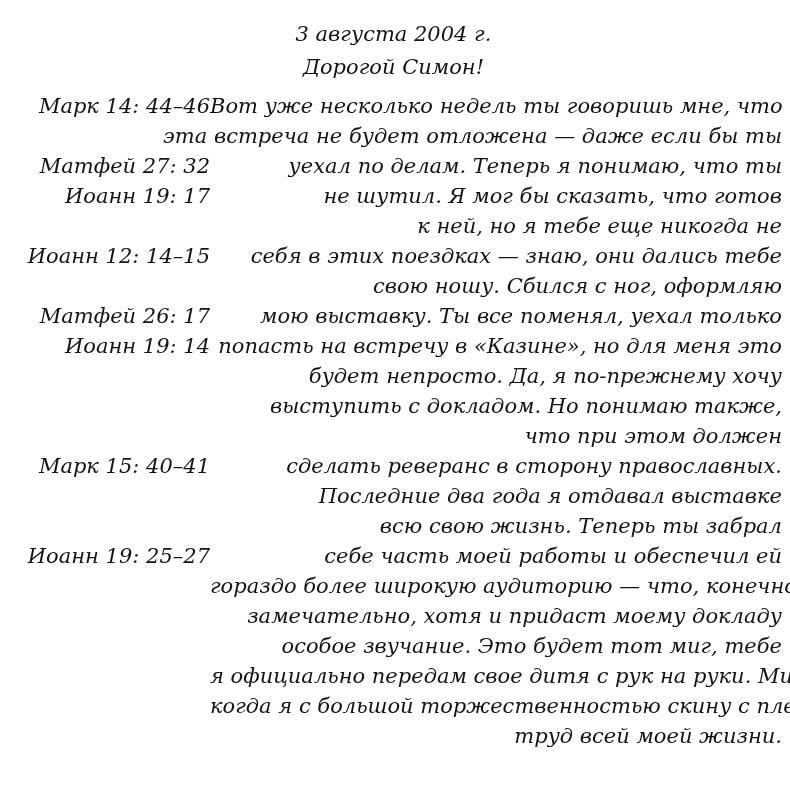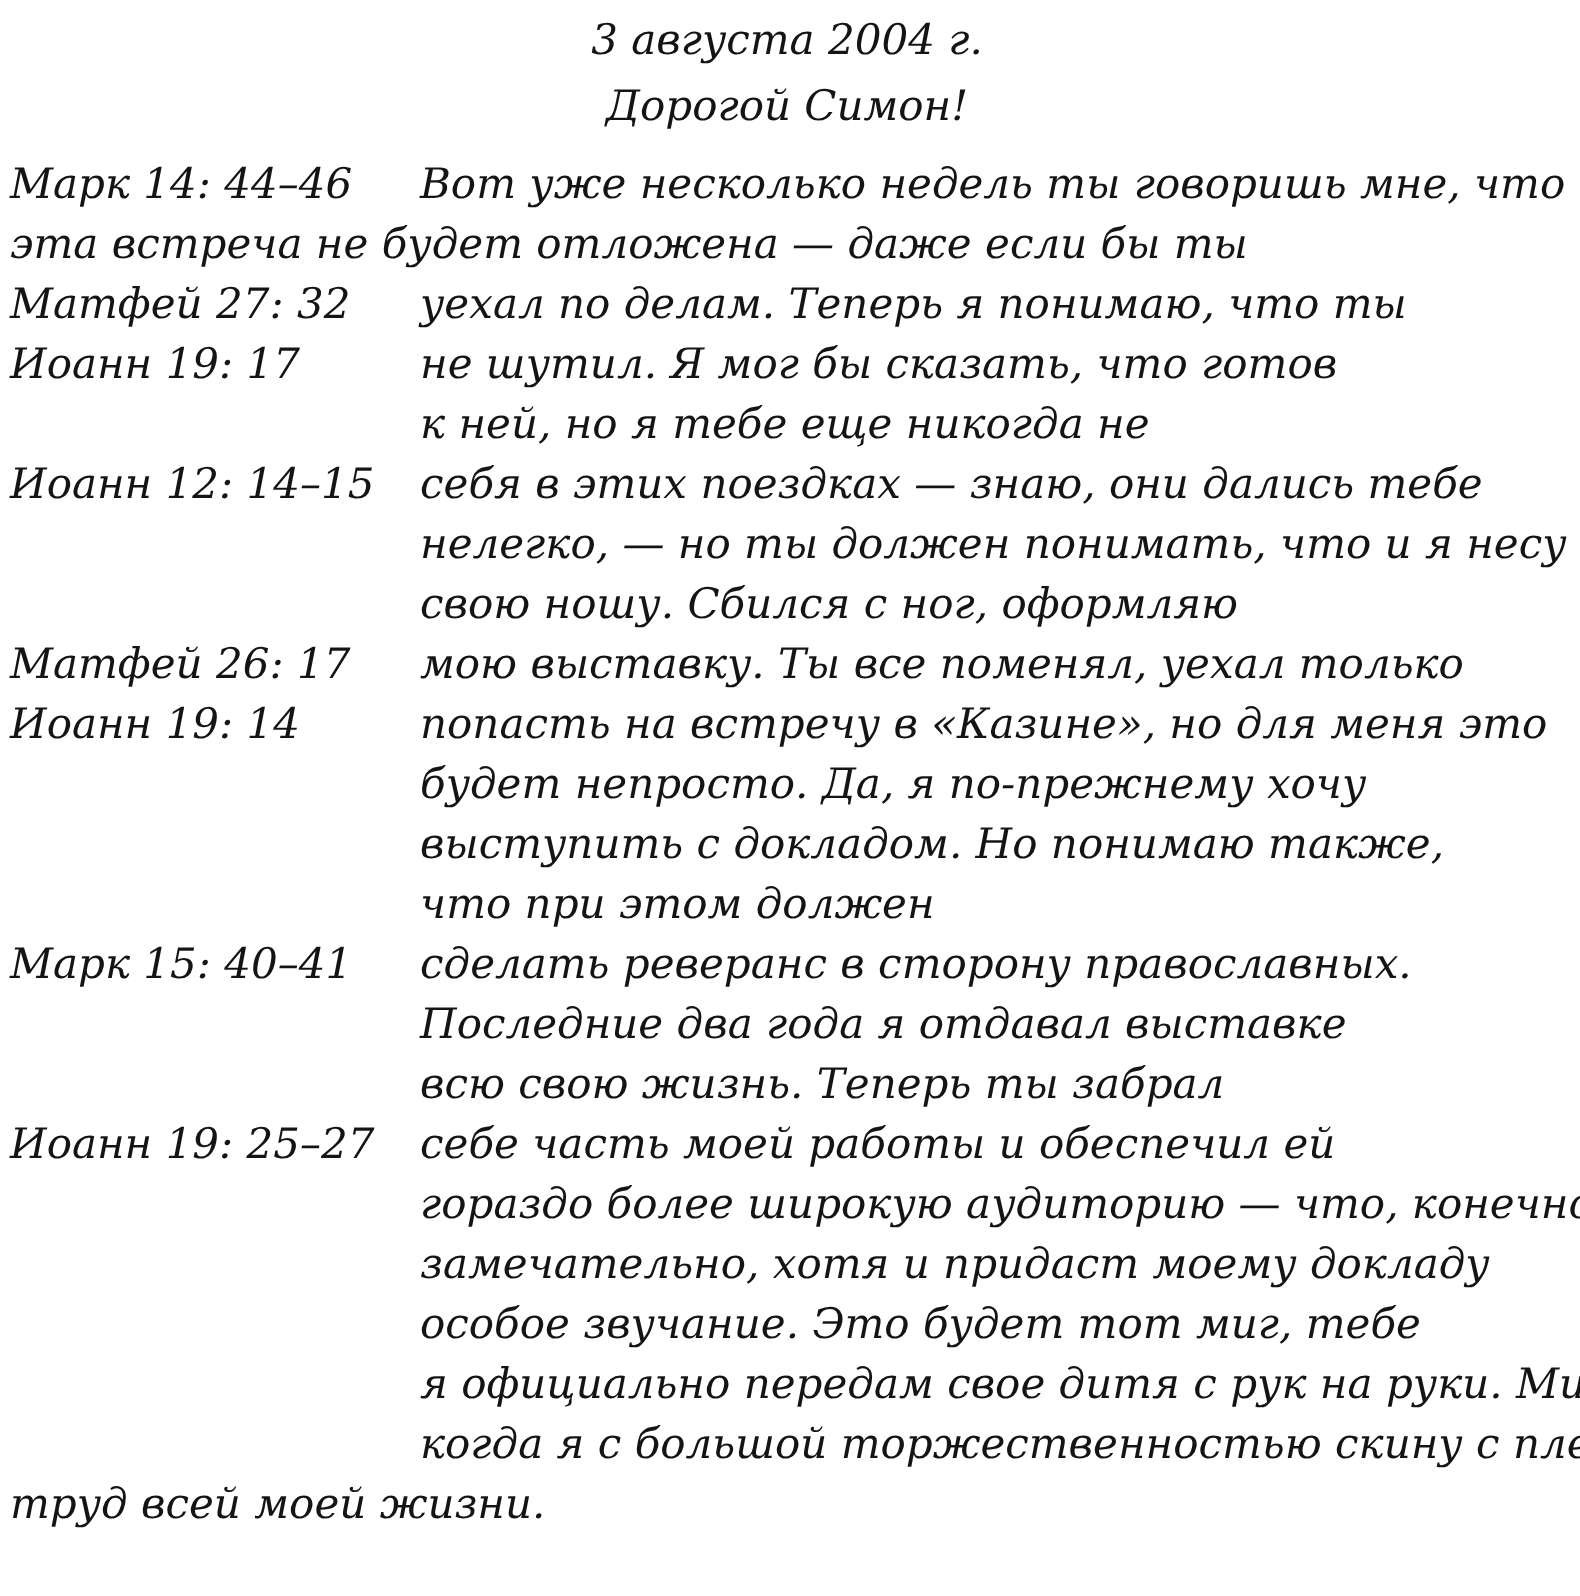--- a/index.html
+++ b/index.html
@@ -5,21 +5,21 @@
   html, body {
     margin: 0;
     padding: 0;
     background: #ffffff;
   }
   .page {
     position: relative;
     width: 790px;
     height: 798px;
     box-sizing: border-box;
-    padding: 5px 8px 4px 5px;
+    padding: 19px 8px 4px 5px;
     background: #ffffff;
     color: #141414;
     font-family: "DejaVu Serif", "Liberation Serif", serif;
     font-style: italic;
     font-size: 21px;
     overflow: hidden;
   }
   .date {
     text-align: center;
     line-height: 30px;
@@ -30,20 +30,21 @@
     line-height: 30px;
     margin-bottom: 9px;
   }
   .body-block {
     width: 100%;
   }
   .row {
     display: flex;
     align-items: baseline;
     line-height: 30px;
+    text-align: right;
   }
   .ref {
     flex: 0 0 205px;
     width: 205px;
     white-space: nowrap;
   }
   .text {
     flex: 1 1 auto;
     white-space: nowrap;
   }
@@ -71,24 +72,20 @@
       <div class="ref">Иоанн 19: 17</div>
       <div class="text">не шутил. Я мог бы сказать, что готов</div>
     </div>
     <div class="row">
       <div class="ref"></div>
       <div class="text">к ней, но я тебе еще никогда не</div>
     </div>
     <div class="row">
       <div class="ref">Иоанн 12: 14–15</div>
       <div class="text">себя в этих поездках — знаю, они дались тебе</div>
-    </div>
-    <div class="row">
-      <div class="ref"></div>
-      <div class="text">нелегко, — но ты должен понимать, что и я несу</div>
     </div>
     <div class="row">
       <div class="ref"></div>
       <div class="text">свою ношу. Сбился с ног, оформляю</div>
     </div>
     <div class="row">
       <div class="ref">Матфей 26: 17</div>
       <div class="text">мою выставку. Ты все поменял, уехал только</div>
     </div>
     <div class="row">

